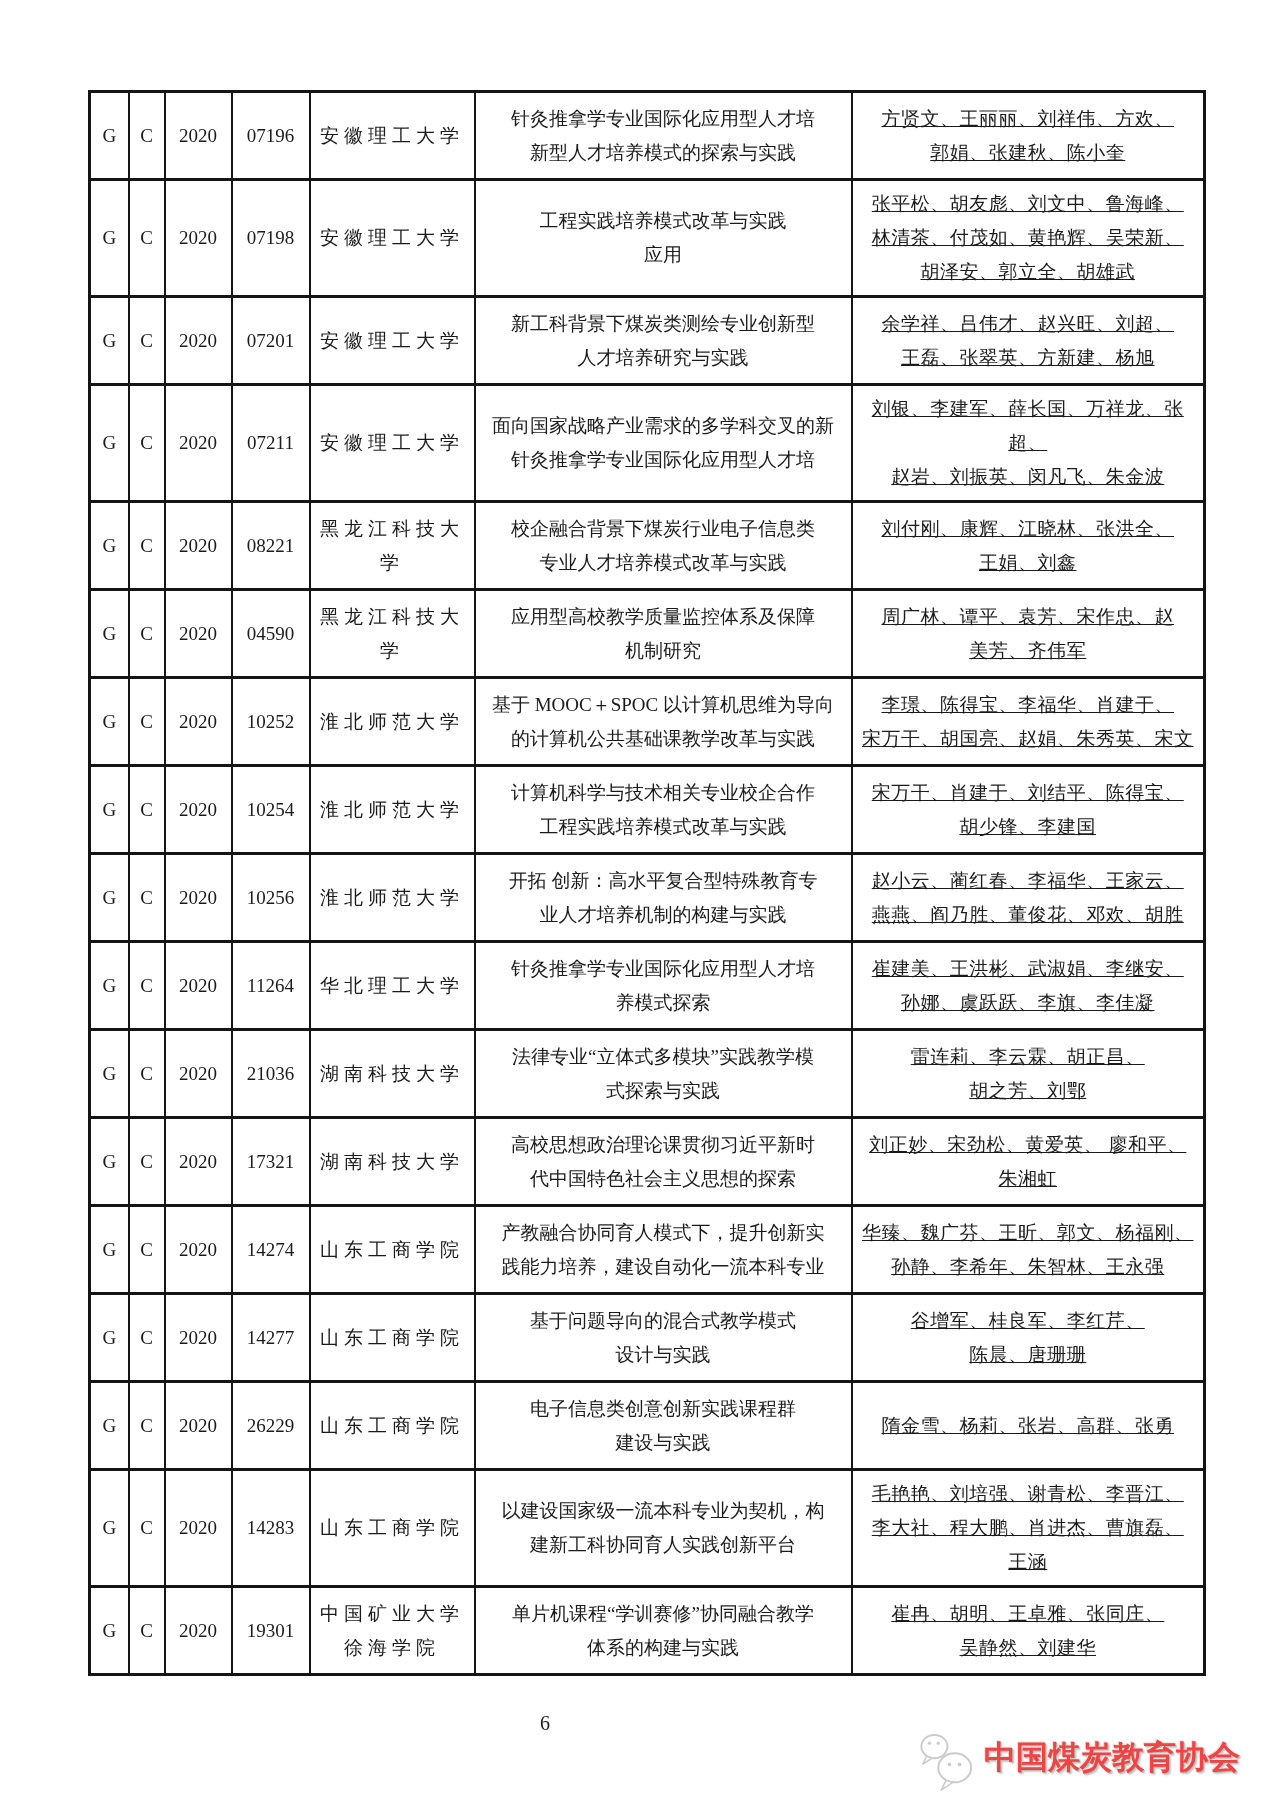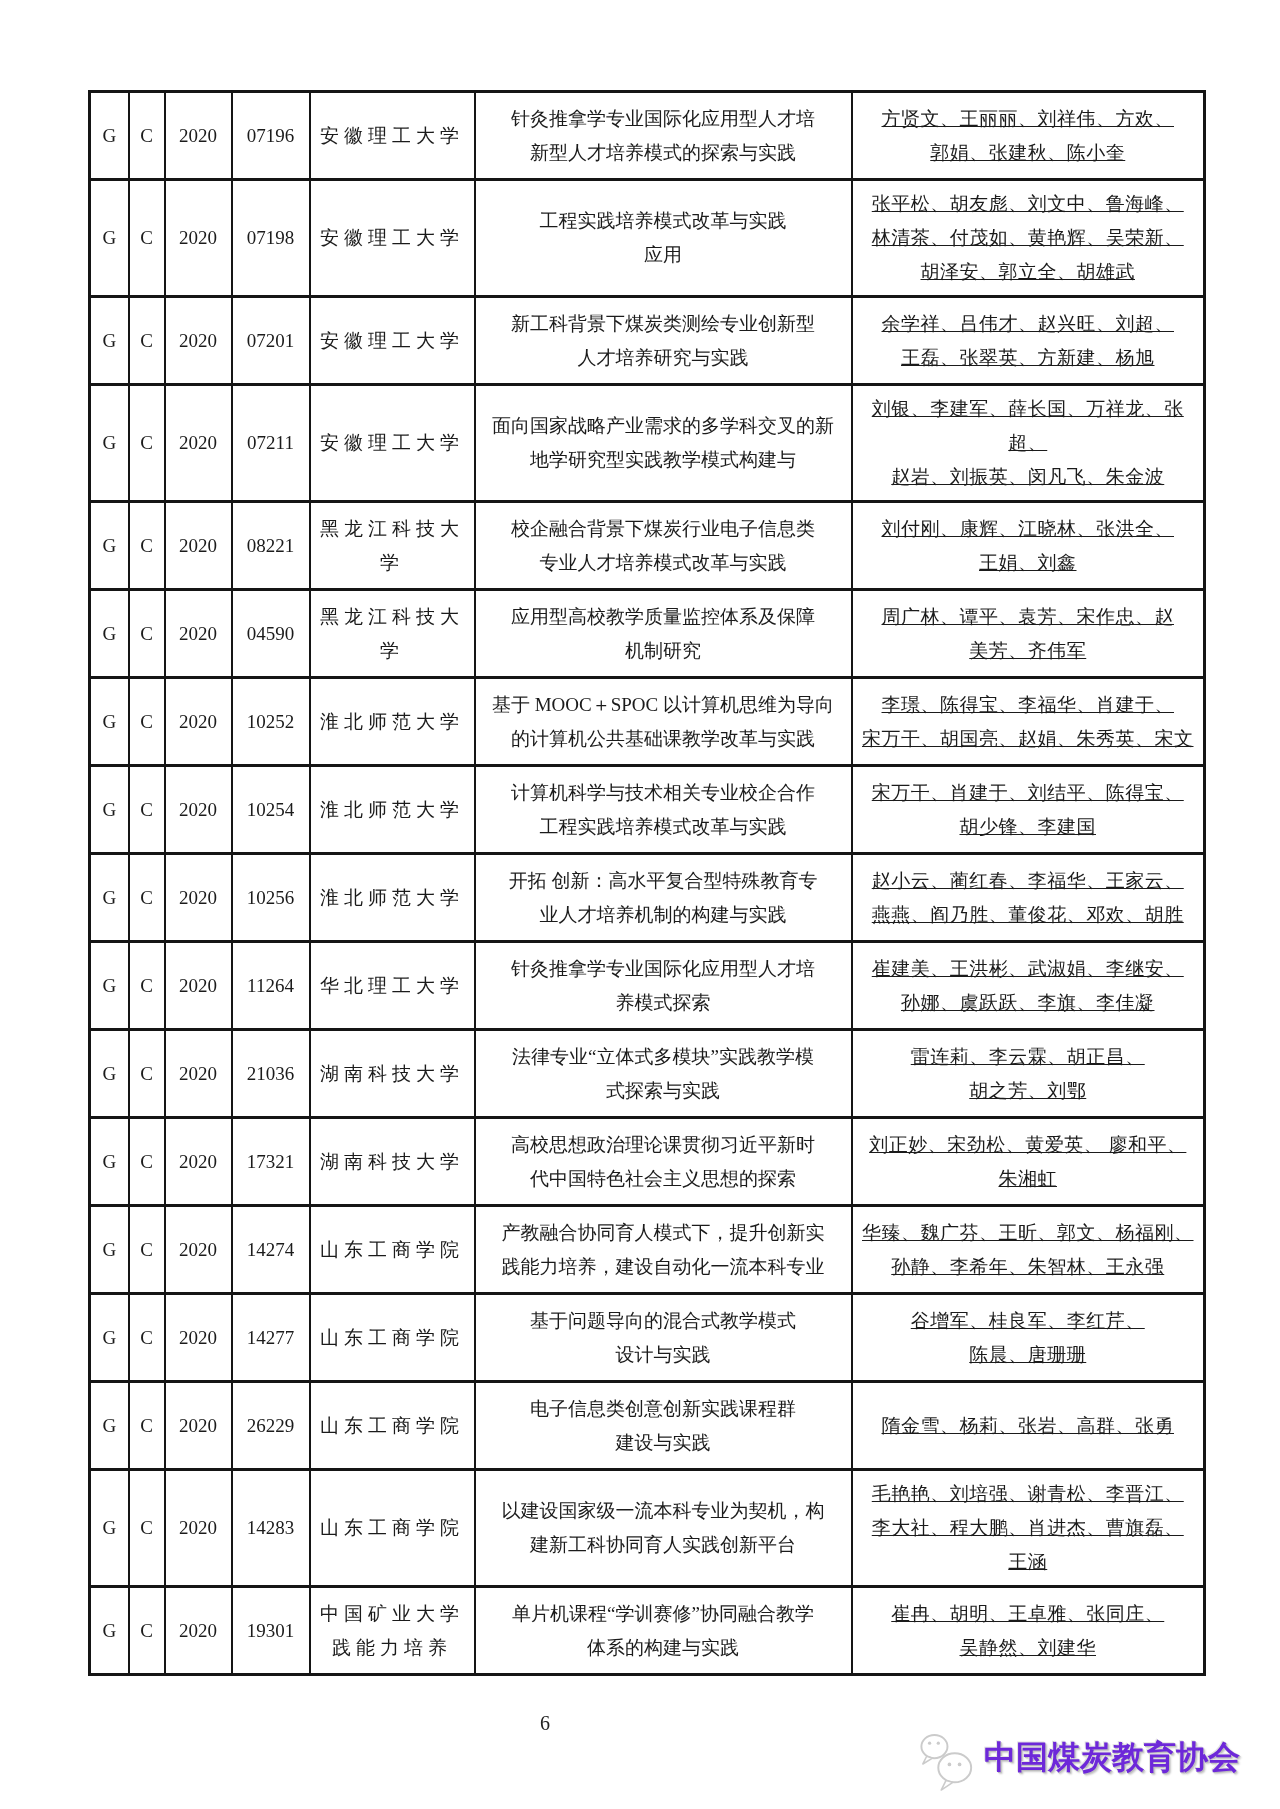--- a/index.html
+++ b/index.html
@@ -59,21 +59,21 @@
     left:918px;top:1732px;
     display:flex;
     align-items:flex-start;
     gap:8px;
   }
   .watermark .wm-text{
     font-family:"Liberation Sans","DejaVu Sans",sans-serif;
     font-size:32px;
     font-weight:bold;
     letter-spacing:0px;
-    color:#6d28d9;
+    color:#ef4444;
     margin-top:4px;
     text-shadow:
       -1px -1px 0 #e3e3e3,
        1px  1px 0 #bdbdbd,
        2px  2px 2px #c9c9c9;
     white-space:nowrap;
   }
 </style>
 </head>
 <body>
@@ -125,21 +125,21 @@
       <td class="cell-members">余学祥、吕伟才、赵兴旺、刘超、
 王磊、张翠英、方新建、杨旭</td>
     </tr>
         <tr>
       <td class="cell-grade">G</td>
       <td class="cell-category">C</td>
       <td class="cell-year">2020</td>
       <td class="cell-code">07211</td>
       <td class="cell-univ">安徽理工大学</td>
       <td class="cell-title">面向国家战略产业需求的多学科交叉的新
-地学研究型实践教学模式构建与</td>
+针灸推拿学专业国际化应用型人才培</td>
       <td class="cell-members">刘银、李建军、薛长国、万祥龙、张超、
 赵岩、刘振英、闵凡飞、朱金波</td>
     </tr>
         <tr>
       <td class="cell-grade">G</td>
       <td class="cell-category">C</td>
       <td class="cell-year">2020</td>
       <td class="cell-code">08221</td>
       <td class="cell-univ">黑龙江科技大
 学</td>
@@ -269,21 +269,21 @@
       <td class="cell-members">毛艳艳、刘培强、谢青松、李晋江、
 李大社、程大鹏、肖进杰、曹旗磊、
 王涵</td>
     </tr>
         <tr>
       <td class="cell-grade">G</td>
       <td class="cell-category">C</td>
       <td class="cell-year">2020</td>
       <td class="cell-code">19301</td>
       <td class="cell-univ">中国矿业大学
-践能力培养</td>
+徐海学院</td>
       <td class="cell-title">单片机课程“学训赛修”协同融合教学
 体系的构建与实践</td>
       <td class="cell-members">崔冉、胡明、王卓雅、张同庄、
 吴静然、刘建华</td>
     </tr>
       </tbody>
   </table>
 
   <div class="page-number">6</div>
 

